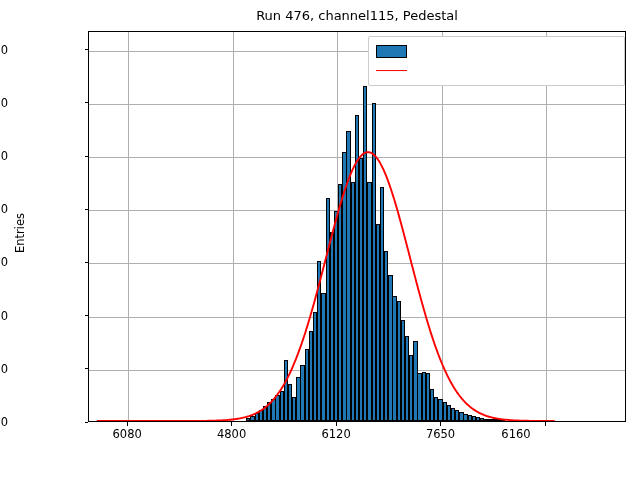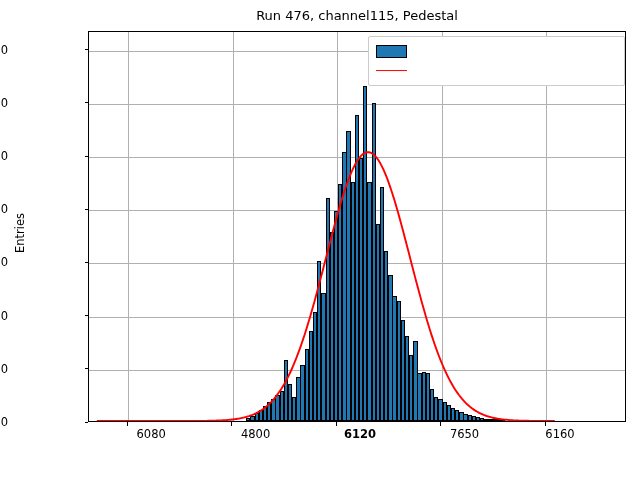--- a/index.html
+++ b/index.html
@@ -78,21 +78,20 @@
     height: 1.1px;
     background: #000000;
   }
   .xtick-label {
     position: absolute;
     top: 427px;
     font-size: 11.5px;
     color: #000000;
     white-space: nowrap;
     transform: translateX(-50%);
-    margin-left: 24px;
   }
   .xtick-mark {
     position: absolute;
     top: 422px;
     width: 1.1px;
     height: 3.5px;
     background: #000000;
   }
   #xlabel {
     position: absolute;
@@ -263,25 +262,25 @@
       <div class="ytick-label" style="top: 102.82px;">60000</div>
       <div class="ytick-mark" style="top: 102.32px;"></div>
       <div class="ytick-label" style="top: 49.62px;">70000</div>
       <div class="ytick-mark" style="top: 49.12px;"></div>
     </div>
   <div id="xticks-layer">
       <div class="xtick-label" style="left: 127.17px;">6080</div>
       <div class="xtick-mark" style="left: 126.67px;"></div>
       <div class="xtick-label" style="left: 231.64px;">4800</div>
       <div class="xtick-mark" style="left: 231.14px;"></div>
-      <div class="xtick-label" style="left: 336.11px; font-weight: bold;">6120</div>
+      <div class="xtick-label" style="left: 336.11px;">6120</div>
       <div class="xtick-mark" style="left: 335.61px;"></div>
       <div class="xtick-label" style="left: 440.57px;">7650</div>
       <div class="xtick-mark" style="left: 440.07px;"></div>
-      <div class="xtick-label" style="left: 536px; text-align: right;">6160</div>
+      <div class="xtick-label" style="left: 516px; text-align: right;">6160</div>
       <div class="xtick-mark" style="left: 544.54px;"></div>
     </div>
 
   <div id="ylabel">Entries</div>
 
   <div id="legend">
     <div class="legend-row">
       <span class="legend-key patch"></span>
     </div>
     <div class="legend-row">

